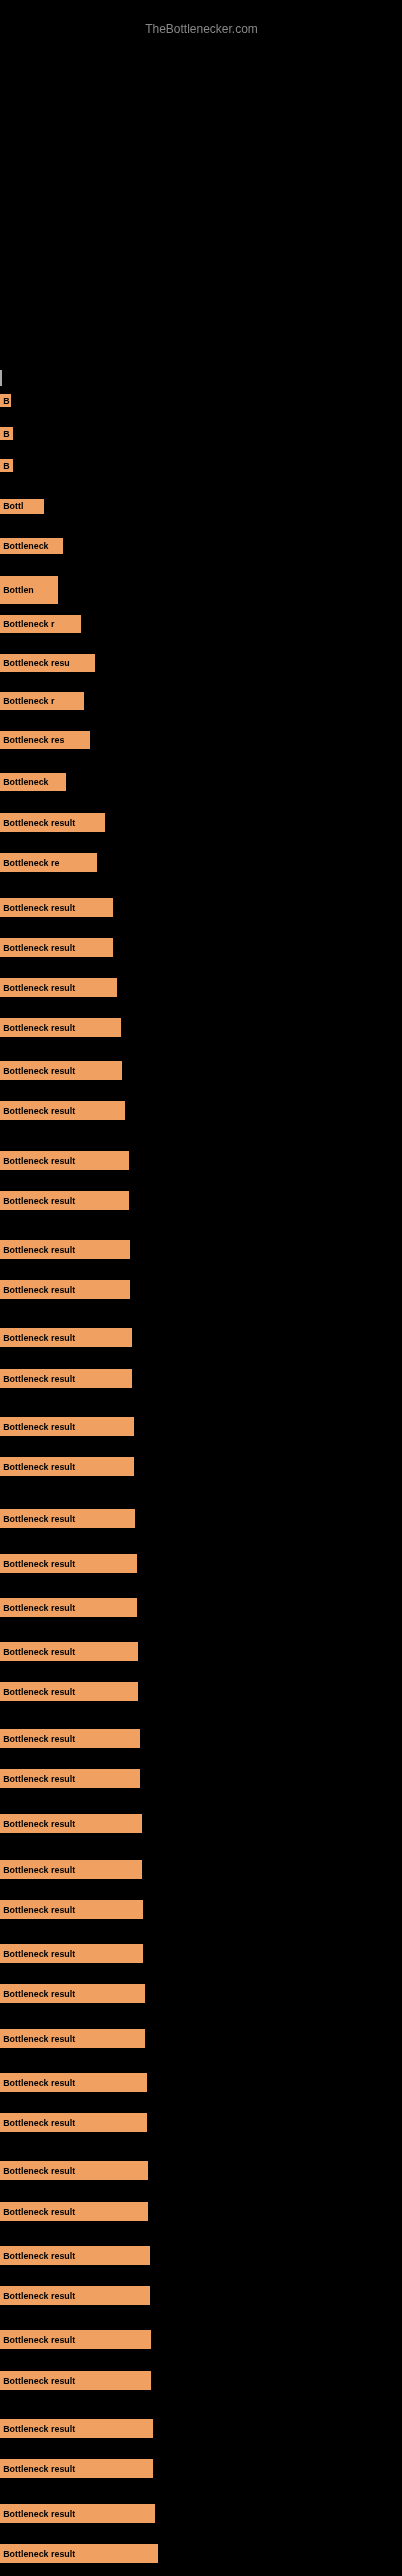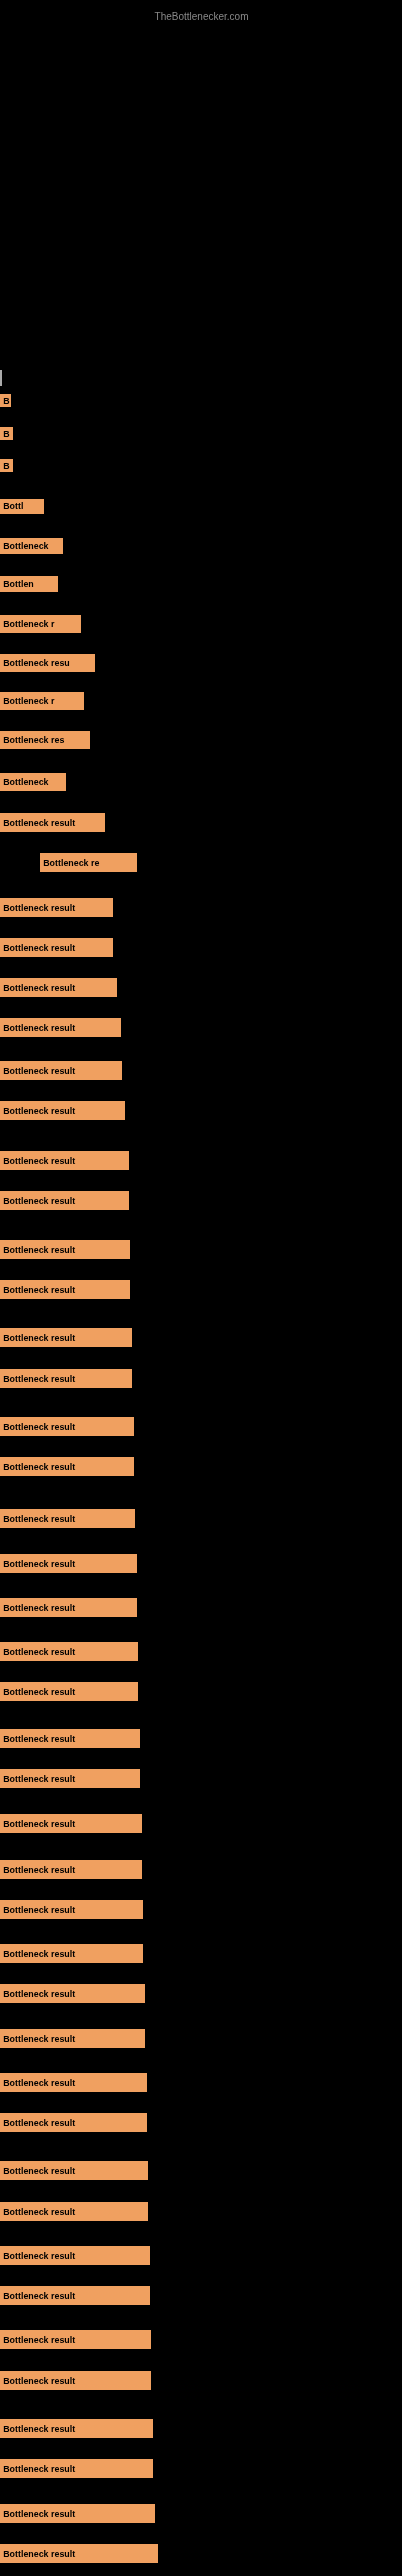--- a/index.html
+++ b/index.html
@@ -7,25 +7,25 @@
       background: #000;
       width: 403px;
       min-height: 2576px;
       font-family: Arial, sans-serif;
       position: relative;
       overflow-x: hidden;
     }
 
     .site-title {
       position: absolute;
-      top: 11px;
+      top: 22px;
       left: 50%;
       transform: translateX(-50%);
       color: #888;
-      font-size: 10px;
+      font-size: 12px;
       white-space: nowrap;
     }
 
     .bottleneck-bar {
       position: absolute;
       background: #f0a060;
       color: #000;
       font-size: 8.9px;
       font-weight: bold;
       padding: 1.6px 3.2px;
@@ -50,28 +50,28 @@
 <span class="site-title">TheBottlenecker.com</span>
 
 <div id="bars-container"></div>
 
 <div class="cursor-line" style="top: 370px;"></div>
 <div class="bottleneck-bar" style="top: 394px; width: 11.3px; height: 13px;">B</div>
 <div class="bottleneck-bar" style="top: 427px; width: 13px; height: 13px;">B</div>
 <div class="bottleneck-bar" style="top: 459px; width: 13px; height: 13px;">B</div>
 <div class="bottleneck-bar" style="top: 499px; width: 44px; height: 14.5px; text-align: right;">Bottl</div>
 <div class="bottleneck-bar" style="top: 538px; width: 63px; height: 16px;">Bottleneck</div>
-<div class="bottleneck-bar" style="top: 576px; width: 58px; height: 16px;">Bottlen</div>
+<div class="bottleneck-bar" style="top: 576px; width: 58px; height: 28px;">Bottlen</div>
 <div class="bottleneck-bar" style="top: 615px; width: 81px; height: 17.7px;">Bottleneck r</div>
 <div class="bottleneck-bar" style="top: 654px; width: 95px; height: 17.7px;">Bottleneck resu</div>
 <div class="bottleneck-bar" style="top: 692px; width: 84px; height: 17.7px;">Bottleneck r</div>
 <div class="bottleneck-bar" style="top: 731px; width: 90px; height: 17.7px;">Bottleneck res</div>
 <div class="bottleneck-bar" style="top: 773px; width: 66px; height: 17.7px;">Bottleneck</div>
 <div class="bottleneck-bar" style="top: 813px; width: 105px; height: 19.3px;">Bottleneck result</div>
-<div class="bottleneck-bar" style="top: 853px; width: 97px; height: 19.3px; margin-left: 40px;">Bottleneck re</div>
+<div class="bottleneck-bar" style="top: 853px; width: 97px; height: 19.3px;">Bottleneck re</div>
 <div class="bottleneck-bar" style="top: 898px; width: 113px; height: 19.3px;">Bottleneck result</div>
 <div class="bottleneck-bar" style="top: 938px; width: 113px; height: 19.3px;">Bottleneck result</div>
 <div class="bottleneck-bar" style="top: 978px; width: 117px; height: 19.3px;">Bottleneck result</div>
 <div class="bottleneck-bar" style="top: 1018px; width: 121px; height: 19.3px;">Bottleneck result</div>
 <div class="bottleneck-bar" style="top: 1061px; width: 122px; height: 19.3px;">Bottleneck result</div>
 <div class="bottleneck-bar" style="top: 1101px; width: 125px; height: 19.3px;">Bottleneck result</div>
 <div class="bottleneck-bar" style="top: 1151px; width: 129px; height: 19.3px;">Bottleneck result</div>
 <div class="bottleneck-bar" style="top: 1191px; width: 129px; height: 19.3px;">Bottleneck result</div>
 <div class="bottleneck-bar" style="top: 1240px; width: 130px; height: 19.3px;">Bottleneck result</div>
 <div class="bottleneck-bar" style="top: 1280px; width: 130px; height: 19.3px;">Bottleneck result</div>

